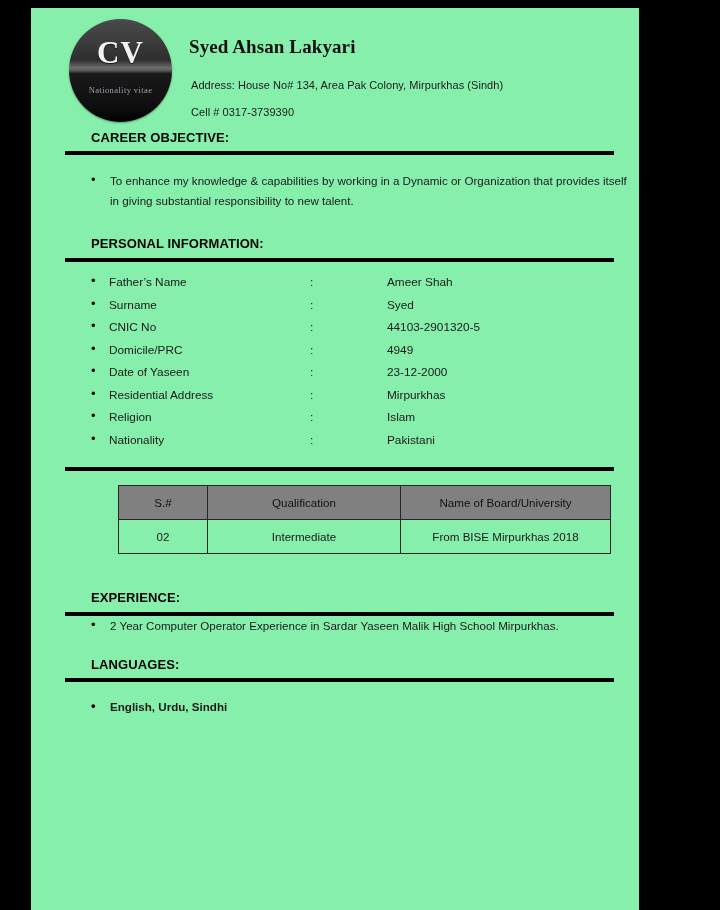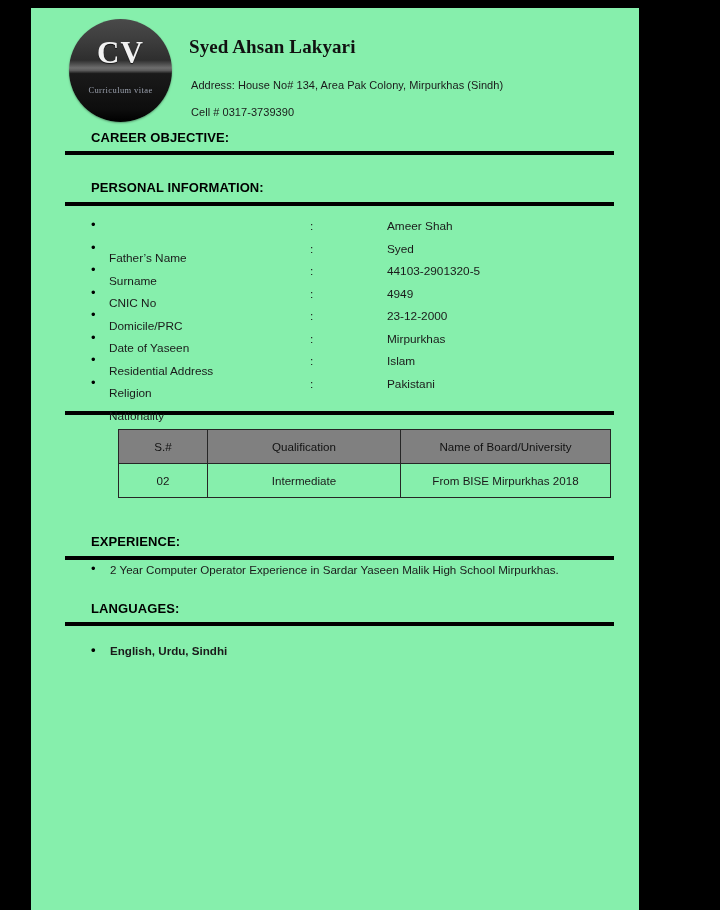--- a/index.html
+++ b/index.html
@@ -146,21 +146,20 @@
     position: absolute;
     left: 60px;
     top: -2px;
     font-size: 13px;
     color: #000000;
   }
   .info-label {
     position: absolute;
     left: 78px;
     top: 0;
-    margin-top: 32px;
   }
   .info-colon {
     position: absolute;
     left: 279px;
     top: 0;
   }
   .info-value {
     position: absolute;
     left: 356px;
     top: 0;
@@ -192,31 +191,34 @@
 </style>
 </head>
 <body>
 
 <div class="page">
 
   <div class="header">
 
     <div class="cv-badge">
       <div class="cv-badge-title">CV</div>
-      <div class="cv-badge-sub">Curriculum  vitae</div>
+      <div class="cv-badge-sub">Nationality  vitae</div>
     </div>
 
     <div class="person-name">Syed Ahsan Lakyari</div>
     <div class="person-line person-address">Address: House No# 134, Area Pak Colony, Mirpurkhas (Sindh)</div>
     <div class="person-line person-cell">Cell # 0317-3739390</div>
   </div>
 
   <div>
     <div class="section-head">CAREER OBJECTIVE:</div>
     <div class="rule" style="margin-top:6px;"></div>
+    <ul class="bullet-list" style="margin-top:16px;">
+      <li class="bullet-item">To enhance my knowledge &amp; capabilities by working in a Dynamic or Organization that provides itself in giving substantial responsibility to new talent.</li>
+    </ul>
   </div>
 
   <div style="margin-top:25px;">
     <div class="section-head">PERSONAL INFORMATION:</div>
     <div class="rule" style="margin-top:7px;"></div>
 
     <div style="margin-top:13px;">
 
       <div class="info-row">
         <span class="info-label">Father’s Name</span>

